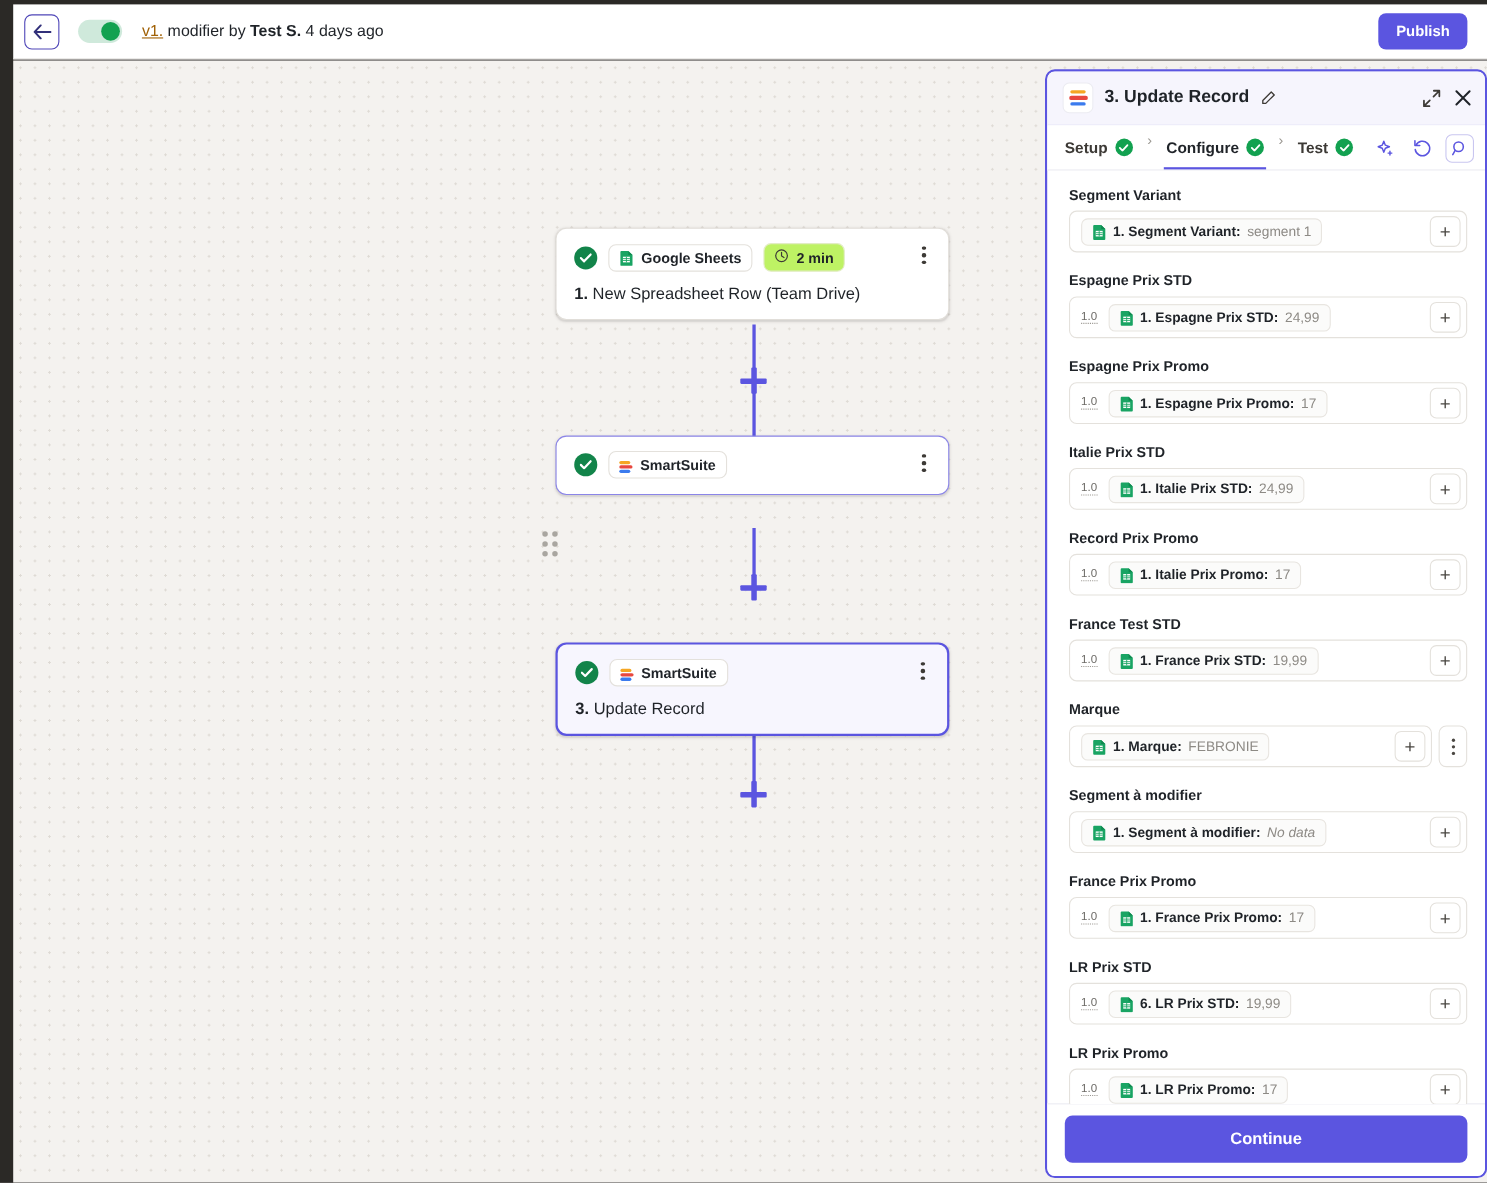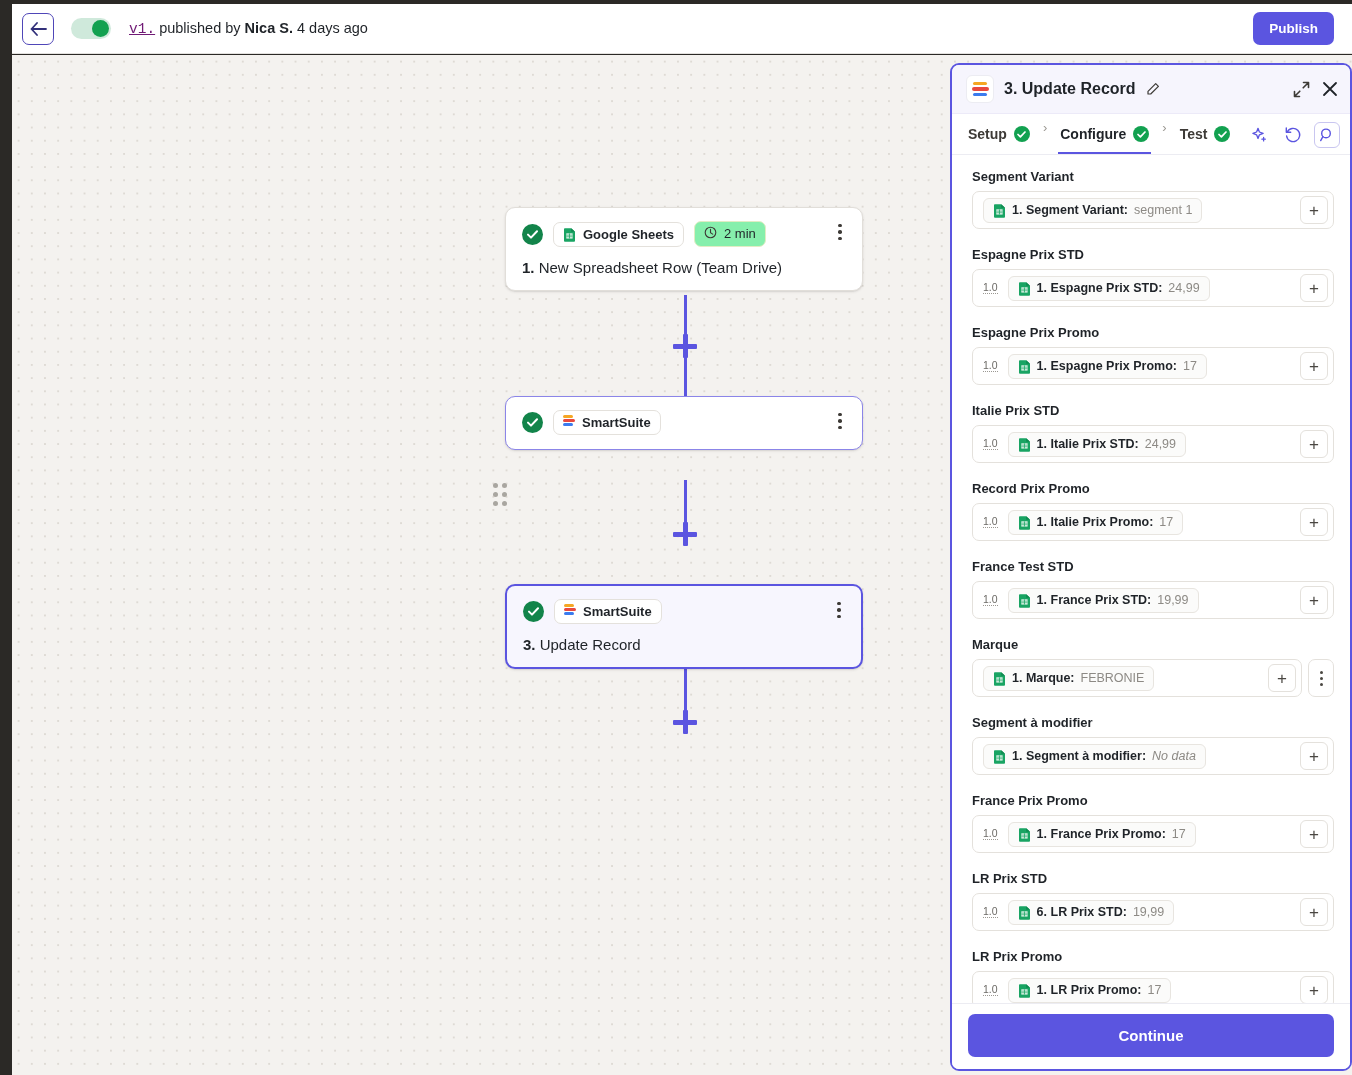--- a/index.html
+++ b/index.html
@@ -32,21 +32,21 @@
     margin-left: 17px; width: 40px; height: 21px; border-radius: 11px;
     background: #cfe9db; position: relative; flex: none; cursor: pointer;
   }
   .toggle::after {
     content: ""; position: absolute; right: 2px; top: 2px;
     width: 17px; height: 17px; border-radius: 50%; background: #12a150;
   }
   .version-line {
     margin-left: 18px; font-size: 14.5px; color: #1f2328; white-space: nowrap;
   }
-  .version-line .vlink { text-decoration: underline; color:#701a75; cursor:pointer;font-family:Liberation Mono, monospace;}
+  .version-line .vlink { text-decoration: underline; color:#a16207; cursor:pointer;}
   .version-line b { font-weight: 700; }
   .spacer { flex: 1 1 auto; }
   .publish-btn {
     background: #5b55e0; color: #fff; font-size: 13.5px; font-weight: 700;
     border: none; border-radius: 7px; padding: 9px 16px; cursor: pointer;
     margin-right: 8px;
   }
 
   
   .canvas {
@@ -65,26 +65,26 @@
   }
   .node.sel-light { border: 1.5px solid #8b85e8; }
   .node.sel-strong { border: 2.5px solid #5b55e0; background: #f7f6fe; }
 
   .node-head { display: flex; align-items: center; gap: 10px; }
   .check {
     width: 21px; height: 21px; border-radius: 50%; background: #12844a;
     display: flex; align-items: center; justify-content: center; flex: none;
   }
   .chip {
-    display: inline-flex; align-items: flex-start; gap: 7px;
+    display: inline-flex; align-items: flex-end; gap: 7px;
     border: 1px solid #e4e1dc; border-radius: 7px; background: #fff;
     padding: 4px 9px; font-size: 13px; font-weight: 700; color: #1f2328;
   }
   .chip.time {
-    background: #86efac; border-color: #e2ecc4; color: #1f2328; font-weight:400;
+    background: #bef264; border-color: #e2ecc4; color: #1f2328; font-weight:700;
   }
   .node-title { margin-top: 12px; font-size: 15px; color: #1f2328; }
   .node-title b { font-weight: 700; }
   .kebab {
     position: absolute; top: 14px; right: 14px; width: 16px; height: 20px;
     display: flex; flex-direction: column; align-items: center; justify-content: center; gap: 3px;
     cursor: pointer;
   }
   .kebab i { width: 3.5px; height: 3.5px; border-radius: 50%; background: #3d3a36; display:block;}
 
@@ -210,22 +210,22 @@
         <svg width="17" height="14" viewBox="0 0 17 14">
           <path d="M7 1 L1.5 7 L7 13 M1.5 7 H16" fill="none" stroke="#32307a" stroke-width="1.8" stroke-linecap="round" stroke-linejoin="round"></path>
         </svg>
       </span>
     </div>
 
     <div class="toggle"></div>
 
     <div class="version-line">
       <span class="vlink">v1.</span>
-      <span>published by</span>
-      <b>Nica S.</b>
+      <span>modifier by</span>
+      <b>Test S.</b>
       <span>4 days ago</span>
     </div>
 
     <div class="spacer"></div>
 
     <button class="publish-btn">Publish</button>
   </div>
 
   <div class="canvas">
 

